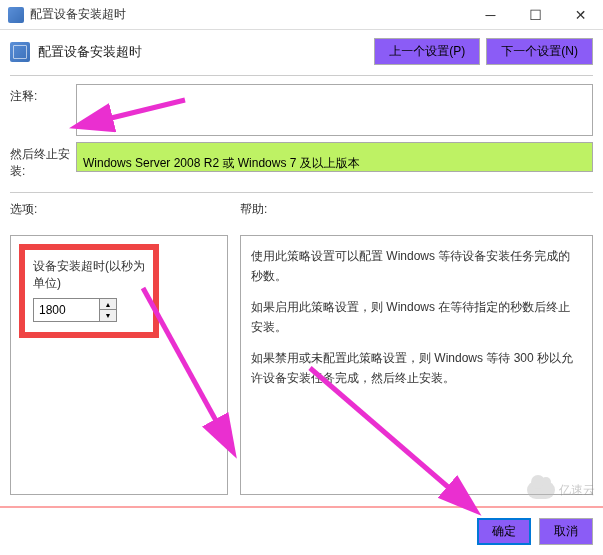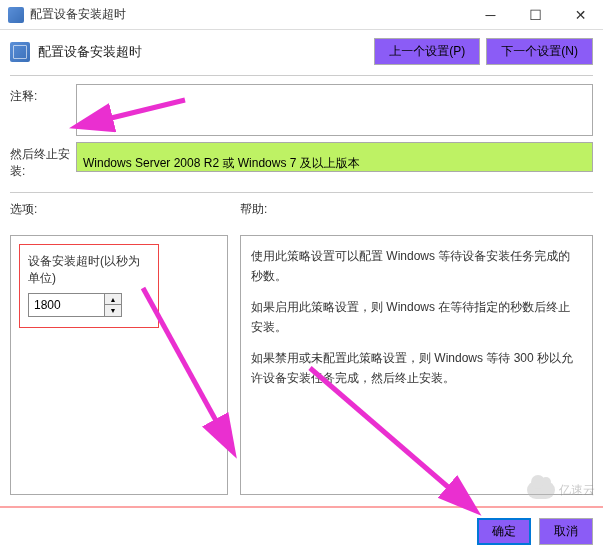--- a/index.html
+++ b/index.html
@@ -28,23 +28,23 @@
     .field-label { width: 60px; text-align: left; padding-top: 4px; color: #333; }
     .comment-box { flex: 1; height: 52px; border: 1px solid #aaa; padding: 4px; resize: none; font-family: inherit; }
     .platform-box { flex: 1; height: 30px; border: 1px solid #aaa; padding: 12px 6px; background: #bef264; }
     
     .divider { border: none; border-top: 1px solid #ccc; margin: 2px 10px; }
     
     .main-section { display: flex; padding: 6px 10px 0 10px; gap: 12px; height: 300px; }
     .options-col { width: 218px; display: flex; flex-direction: column; }
     .section-header { font-size: 12px; color: #333; margin-bottom: 16px; height: 18px; }
     .options-body { flex: 1; border: 1px solid #aaa; padding: 8px; }
-    .option-block { border: 1px solid #ef4444; padding: 8px 8px 10px 8px; width: 140px; }
+    .option-block { border: 6px solid #ef4444; padding: 8px 8px 10px 8px; width: 140px; }
     .option-label { color: #333; margin-bottom: 6px; }
-    .spinner-wrap { display: flex; width: 94px; border: 1px solid #888; }
+    .spinner-wrap { display: flex; width: 84px; border: 1px solid #888; }
     .spinner-input { flex: 1; border: none; padding: 3px 5px; font-size: 12px; outline: none; width: 60px; }
     .spinner-btns { display: flex; flex-direction: column; border-left: 1px solid #888; }
     .spinner-btn { width: 16px; height: 11px; font-size: 7px; line-height: 1; display: flex; align-items: center; justify-content: center; background: #f0f0f0; cursor: pointer; }
     .spinner-btn:first-child { border-bottom: 1px solid #888; }
     
     .help-col { flex: 1; display: flex; flex-direction: column; }
     .help-body { flex: 1; border: 1px solid #aaa; padding: 10px; color: #333; line-height: 1.7; overflow-y: auto; }
     .help-body p { margin-bottom: 10px; }
     
     .footer { position: absolute; bottom: 0; left: 0; right: 0; padding: 10px; display: flex; justify-content: flex-end; gap: 8px; border-top: 2px solid #fca5a5; background: #fff; }

